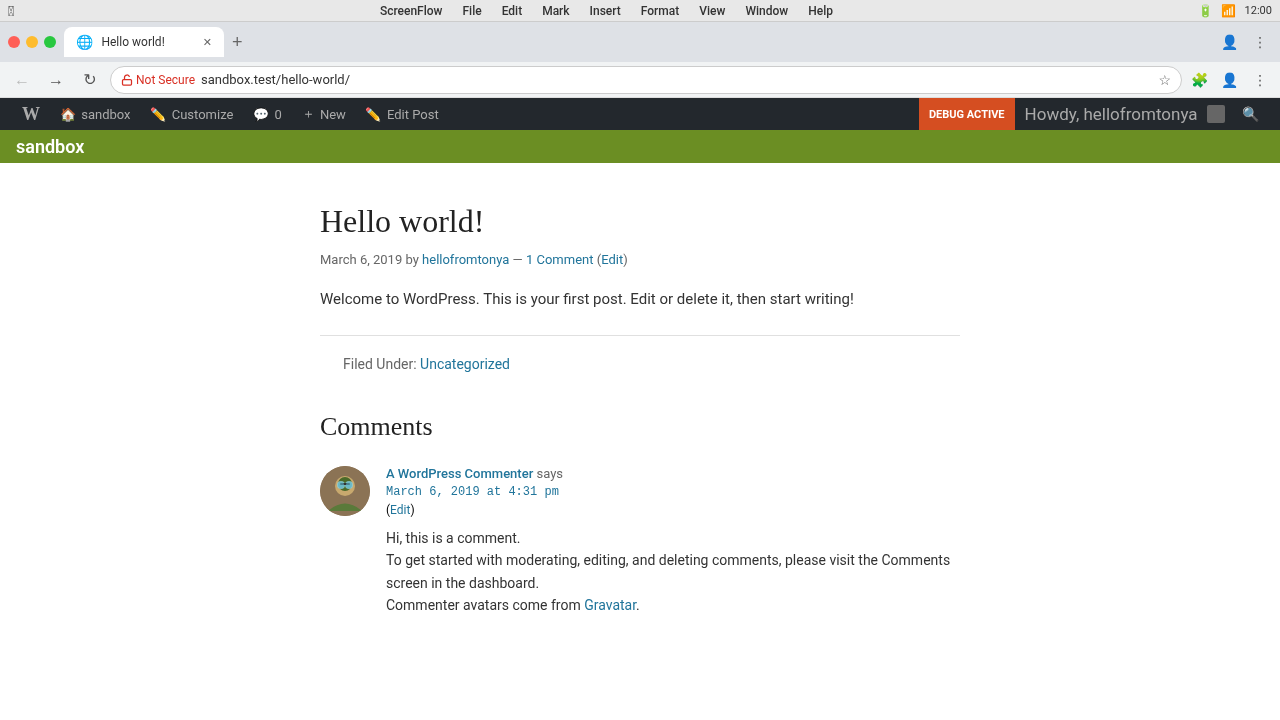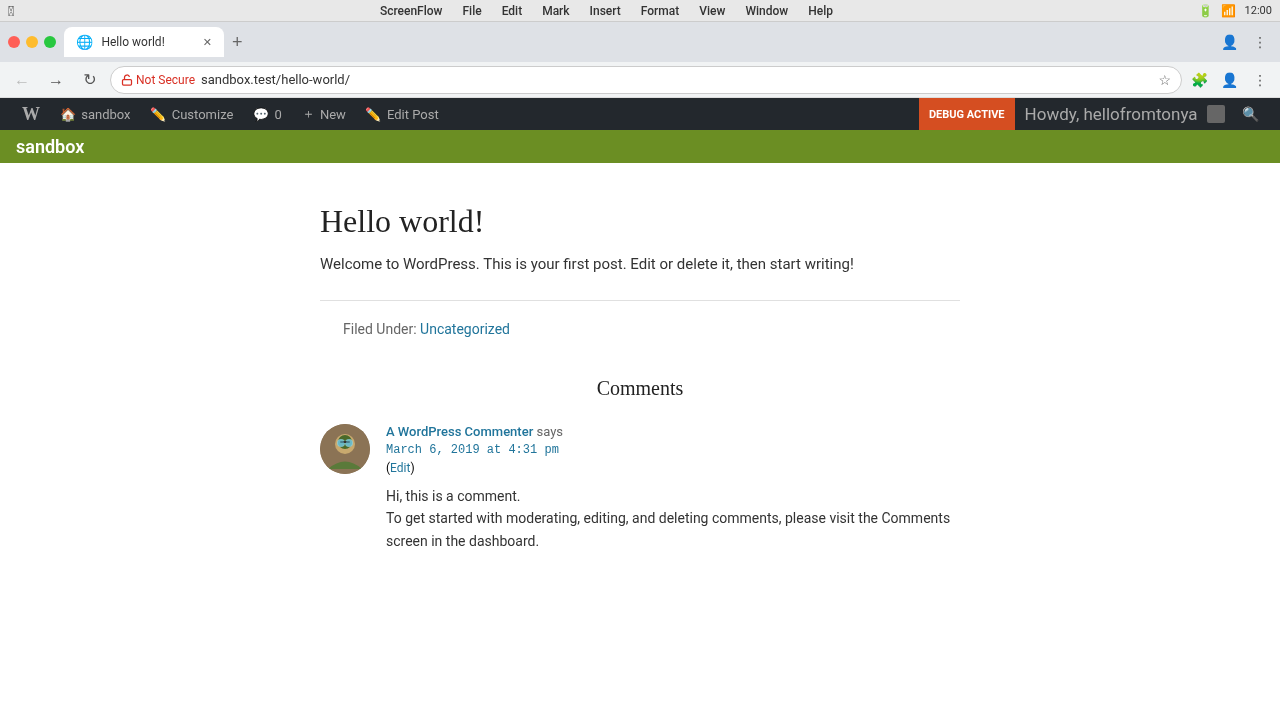--- a/index.html
+++ b/index.html
@@ -172,26 +172,25 @@
     .post-footer {
       font-size: 14px;
       color: #666;
       margin-bottom: 40px;
       margin-left: 23px;
     }
     .post-footer a { color: #21759b; text-decoration: none; }
 
     
     .comments-title {
-      font-size: 20px;
+      font-size: 26px;
       font-weight: 300;
       color: #222;
       margin-bottom: 24px;
       font-family: Georgia, serif;
-      text-align: center;
     }
 
     .comment {
       display: flex;
       gap: 16px;
       margin-bottom: 20px;
     }
 
     .comment-avatar {
       width: 50px;
@@ -353,20 +352,28 @@
 
 <div class="site-header">
   <span>sandbox</span>
 </div>
 
 <div style="background:#fff; min-height: 500px;">
   <div class="main-content">
 
     <h1 class="post-title">Hello world!</h1>
 
+    <div class="post-meta">
+      <span>March 6, 2019</span>
+      <span>by</span>
+      <a>hellofromtonya</a>
+      <span> — </span>
+      <a>1 Comment</a>
+      <span> (</span><a>Edit</a><span>)</span>
+    </div>
 
     <div class="post-content">
       <p>Welcome to WordPress. This is your first post. Edit or delete it, then start writing!</p>
     </div>
 
     <hr class="post-divider">
 
     <div class="post-footer">
       <span>Filed Under:</span>
       <a>Uncategorized</a>
@@ -399,18 +406,22 @@
         </div>
         <div class="comment-date">
           <a>March 6, 2019 at 4:31 pm</a>
         </div>
         <div class="comment-edit">
           (<a>Edit</a>)
         </div>
         <div class="comment-text">
           <p>Hi, this is a comment.</p>
           <p>To get started with moderating, editing, and deleting comments, please visit the Comments screen in the dashboard.</p>
+          <p>
+            <span>Commenter avatars come from</span>
+            <a>Gravatar</a><span>.</span>
+          </p>
         </div>
       </div>
     </div>
 
   </div>
 </div>
 
 </body></html>

